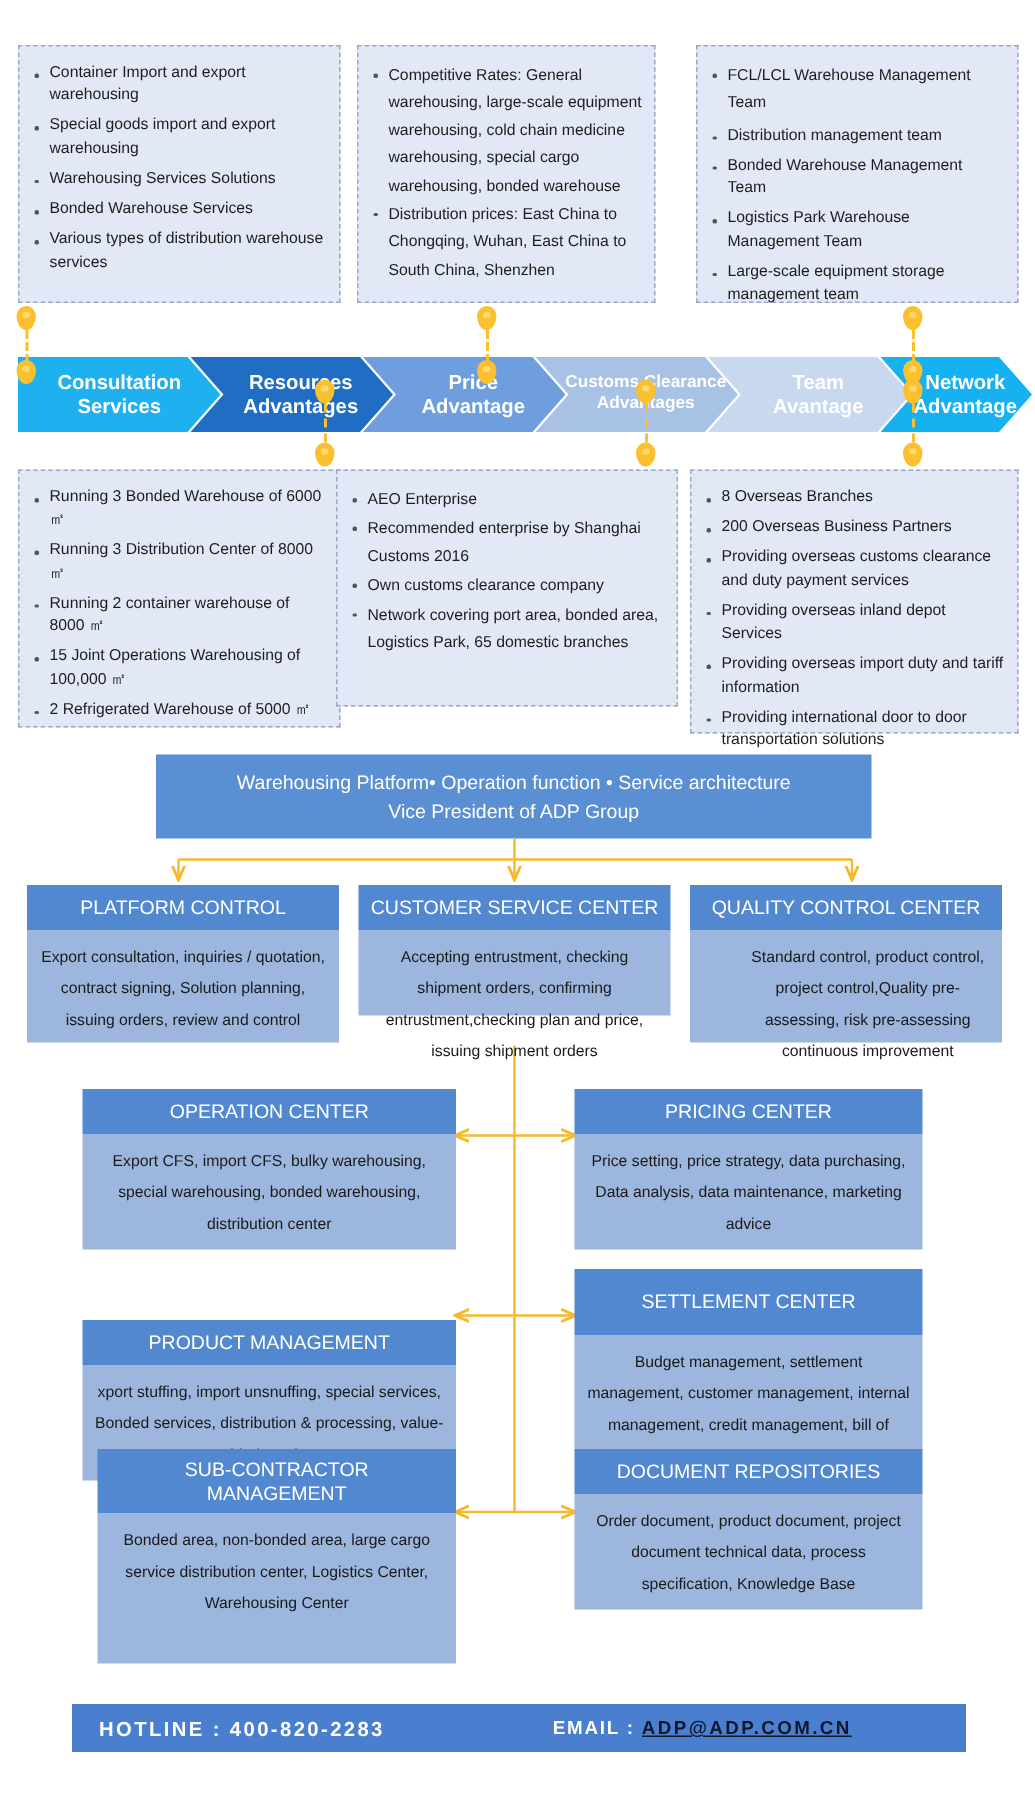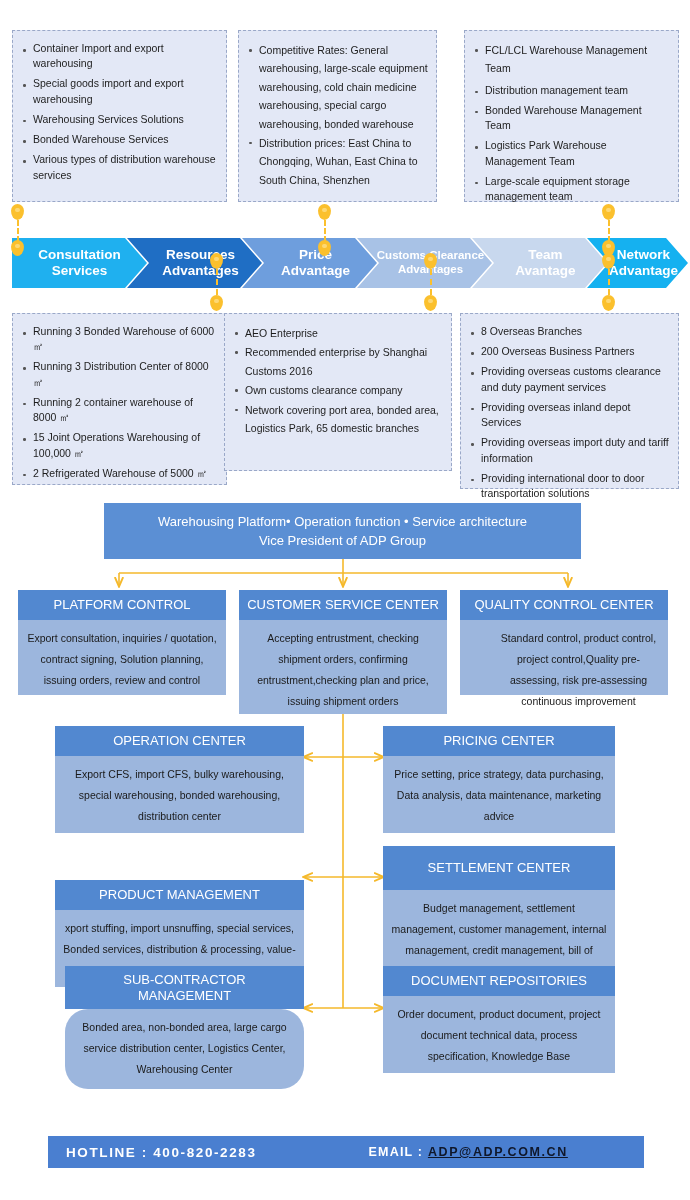--- a/index.html
+++ b/index.html
@@ -262,38 +262,38 @@
     <path d="M304,1008 L383,1008" marker-end="url(#ar)" marker-start="url(#arL)"></path>
   </g>
 </svg>
 
 <div class="fbox" style="left:18px; top:590px; width:208px;">
   <div class="hd" style="height:30px;">PLATFORM CONTROL</div>
   <div class="bd" style="height:75px;">Export consultation, inquiries / quotation, contract signing,  Solution planning, issuing orders, review and control</div>
 </div>
 <div class="fbox" style="left:239px; top:590px; width:208px;">
   <div class="hd" style="height:30px;">CUSTOMER SERVICE CENTER</div>
-  <div class="bd" style="height:94px;">Accepting entrustment, checking shipment orders,  confirming entrustment,checking plan and price, issuing shipment orders</div>
+  <div class="bd" style="height:57px;">Accepting entrustment, checking shipment orders,  confirming entrustment,checking plan and price, issuing shipment orders</div>
 </div>
 <div class="fbox" style="left:460px; top:590px; width:208px;">
   <div class="hd" style="height:30px;">QUALITY CONTROL CENTER</div>
   <div class="bd" style="height:75px;padding-left:37px;">Standard control, product control, project control,Quality pre-assessing, risk pre-assessing continuous improvement</div>
 </div>
 
 <div class="fbox" style="left:55px; top:726px; width:249px;">
   <div class="hd" style="height:30px;">OPERATION CENTER</div>
   <div class="bd" style="height:77px;">Export CFS, import CFS, bulky warehousing, special warehousing, bonded warehousing, distribution center</div>
 </div>
 <div class="fbox" style="left:55px; top:880px; width:249px;">
   <div class="hd" style="height:30px;">PRODUCT MANAGEMENT</div>
   <div class="bd" style="height:77px;">xport stuffing, import unsnuffing, special services, Bonded services, distribution &amp; processing, value-added services</div>
 </div>
 <div class="fbox" style="left:65px; top:966px; width:239px;">
   <div class="hd" style="height:43px; padding:0 16px;">SUB-CONTRACTOR MANAGEMENT</div>
-  <div class="bd" style="height:80px;border-radius:23px;">Bonded area, non-bonded area, large cargo service distribution center, Logistics Center, Warehousing Center</div>
+  <div class="bd" style="height:100px;">Bonded area, non-bonded area, large cargo service distribution center, Logistics Center, Warehousing Center</div>
 </div>
 
 <div class="fbox" style="left:383px; top:726px; width:232px;">
   <div class="hd" style="height:30px;">PRICING CENTER</div>
   <div class="bd" style="height:77px;">Price setting, price strategy, data purchasing, Data analysis, data maintenance, marketing advice</div>
 </div>
 <div class="fbox" style="left:383px; top:846px; width:232px;">
   <div class="hd" style="height:44px;">SETTLEMENT CENTER</div>
   <div class="bd" style="height:77px;">Budget management, settlement management, customer management, internal management, credit management, bill of lading control</div>
 </div>

